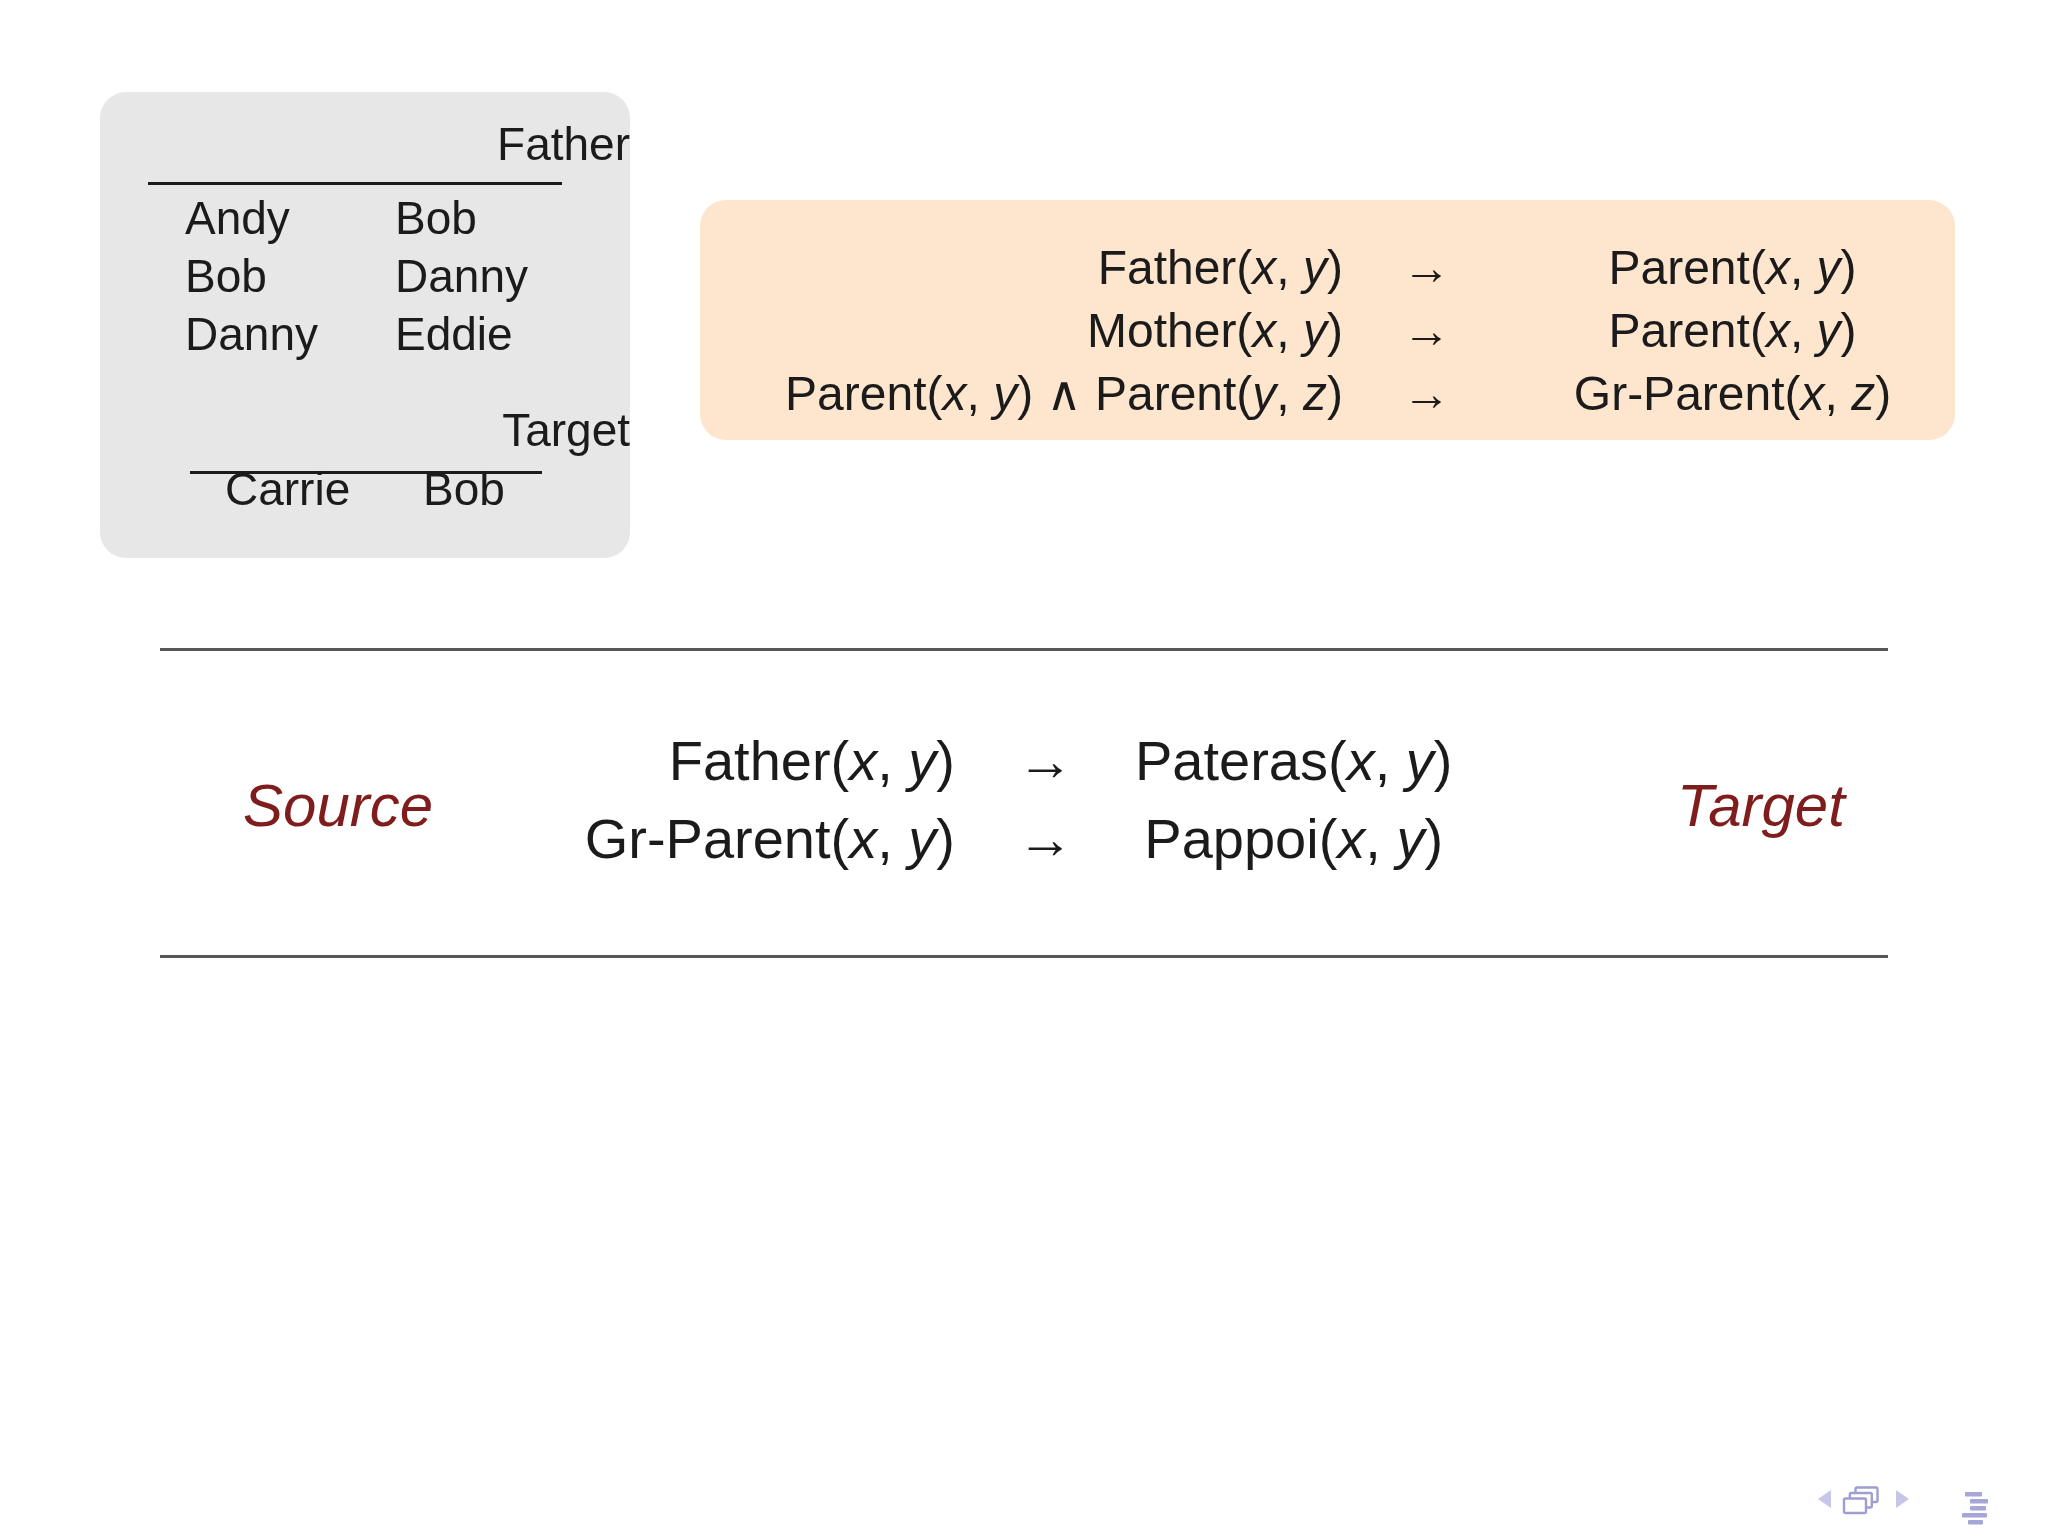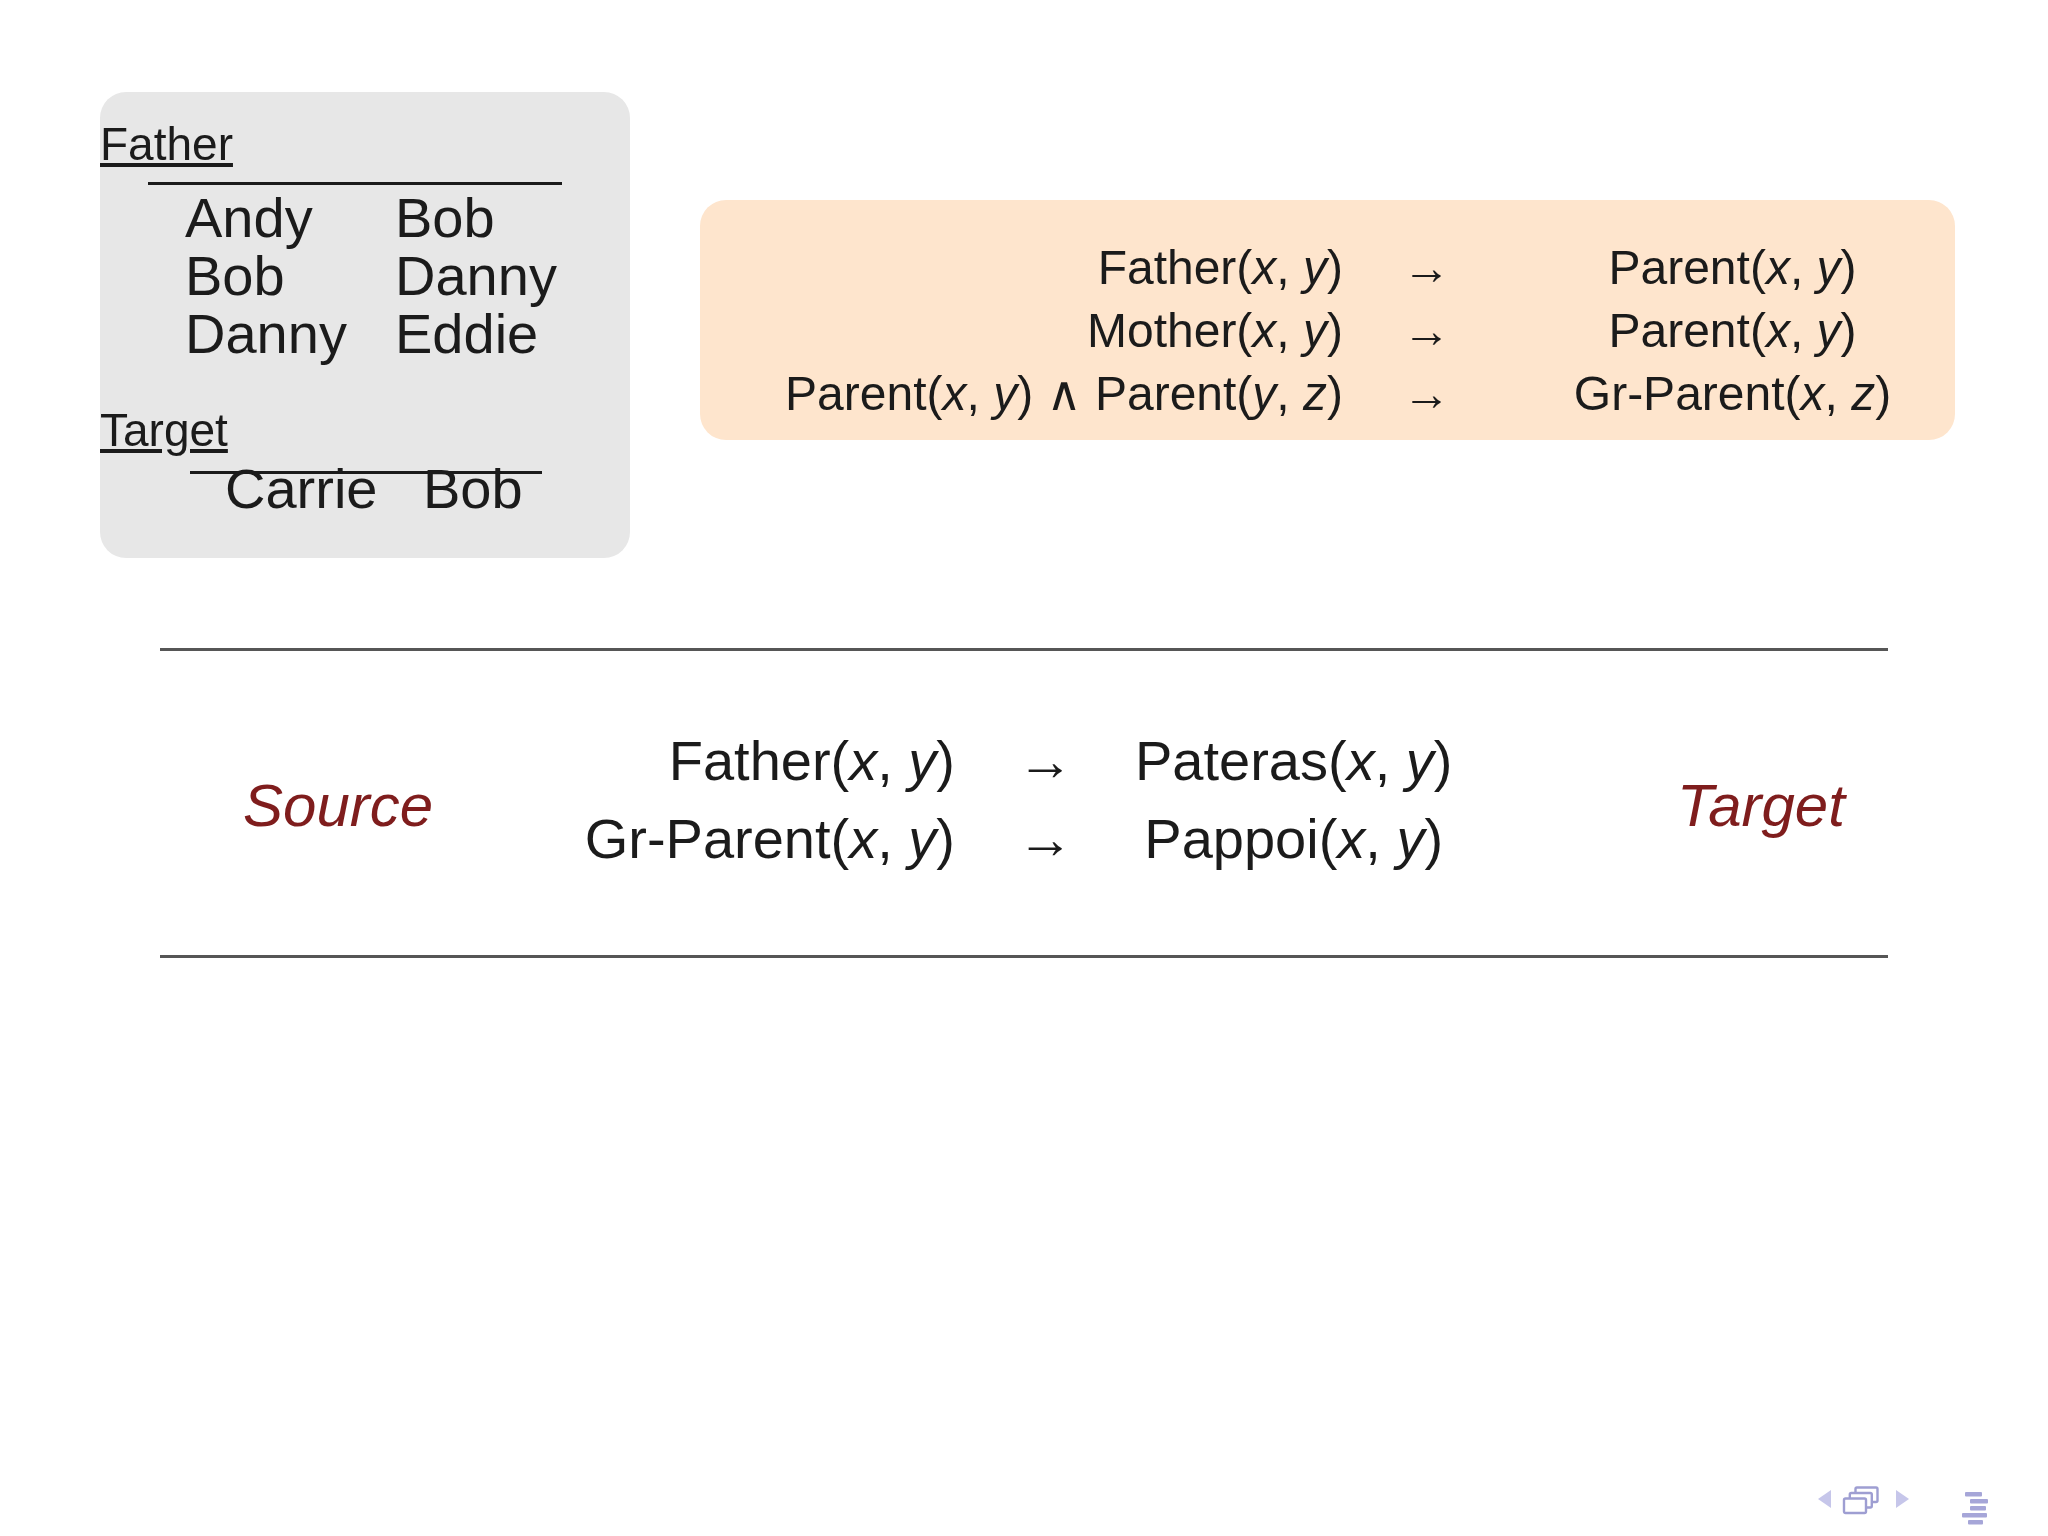--- a/index.html
+++ b/index.html
@@ -16,38 +16,37 @@
   .db-box {
     position: absolute;
     left: 100px; top: 92px;
     width: 530px; height: 466px;
     background: #e7e7e7;
     border-radius: 26px;
   }
   .tbl-title {
     position: absolute;
     left: 0; right: 0;
-    text-align: left;
+    text-align: right;
     font-size: 46px;
     line-height: 52px;
-    text-decoration: underline;
   }
   .t-father { top: 26px; }
   .t-mother { top: 312px; }
   .tbl-rule {
     position: absolute;
     height: 3px;
     background: #1b1b1b;
   }
   .r-father { left: 48px;  width: 414px; top: 90px; }
   .r-mother { left: 90px;  width: 352px; top: 379px; }
   .tbl {
     position: absolute;
     display: grid;
-    font-size: 56px;
+    font-size: 46px;
     line-height: 58px;
   }
   .grid-father { left: 85px;  top: 97px;  grid-template-columns: 210px auto; }
   .grid-mother { left: 125px; top: 368px; grid-template-columns: 198px auto; }
   
   .rules-box {
     position: absolute;
     left: 700px; top: 200px;
     width: 1255px; height: 240px;
     background: #fee5cd;

